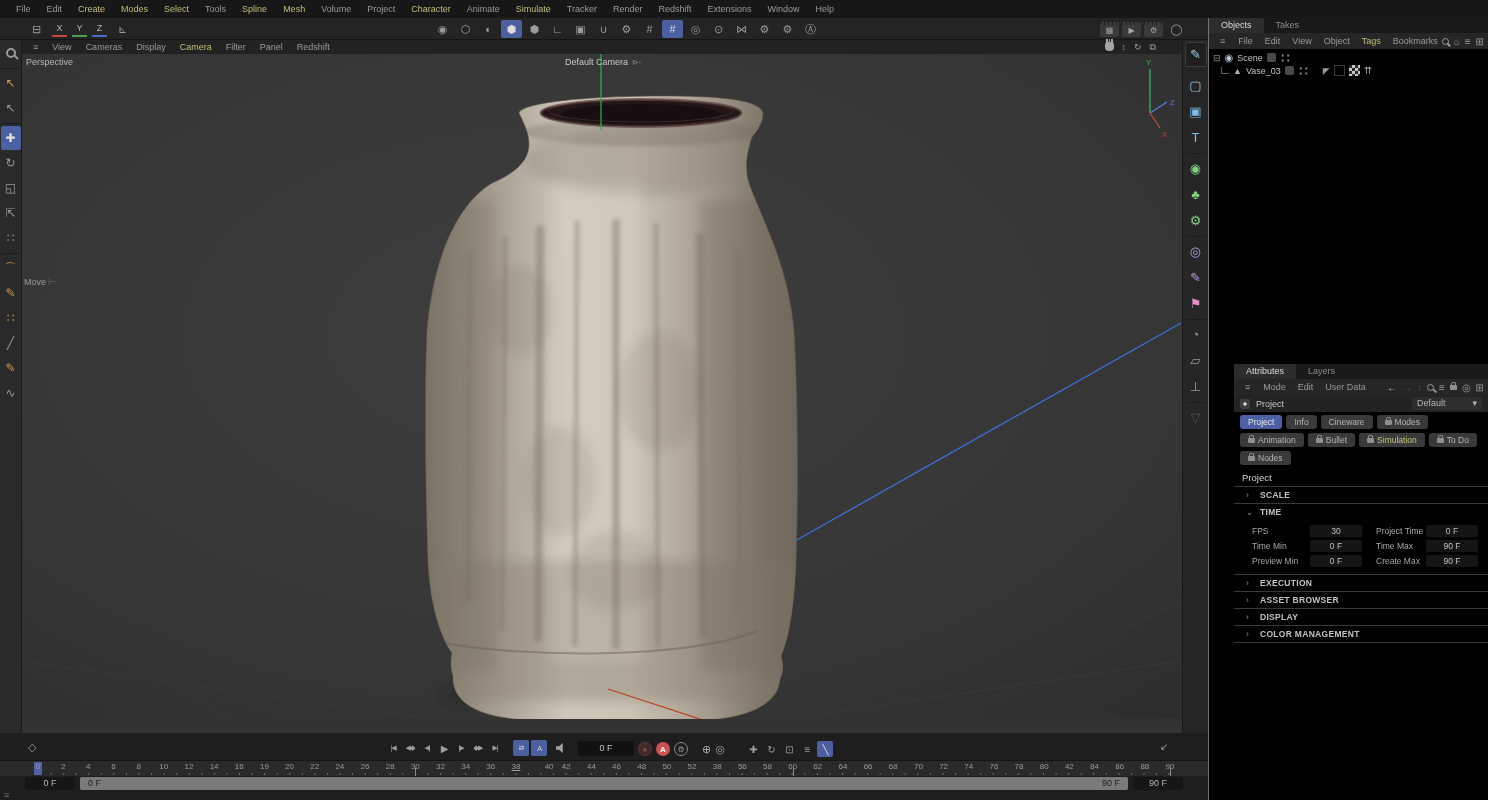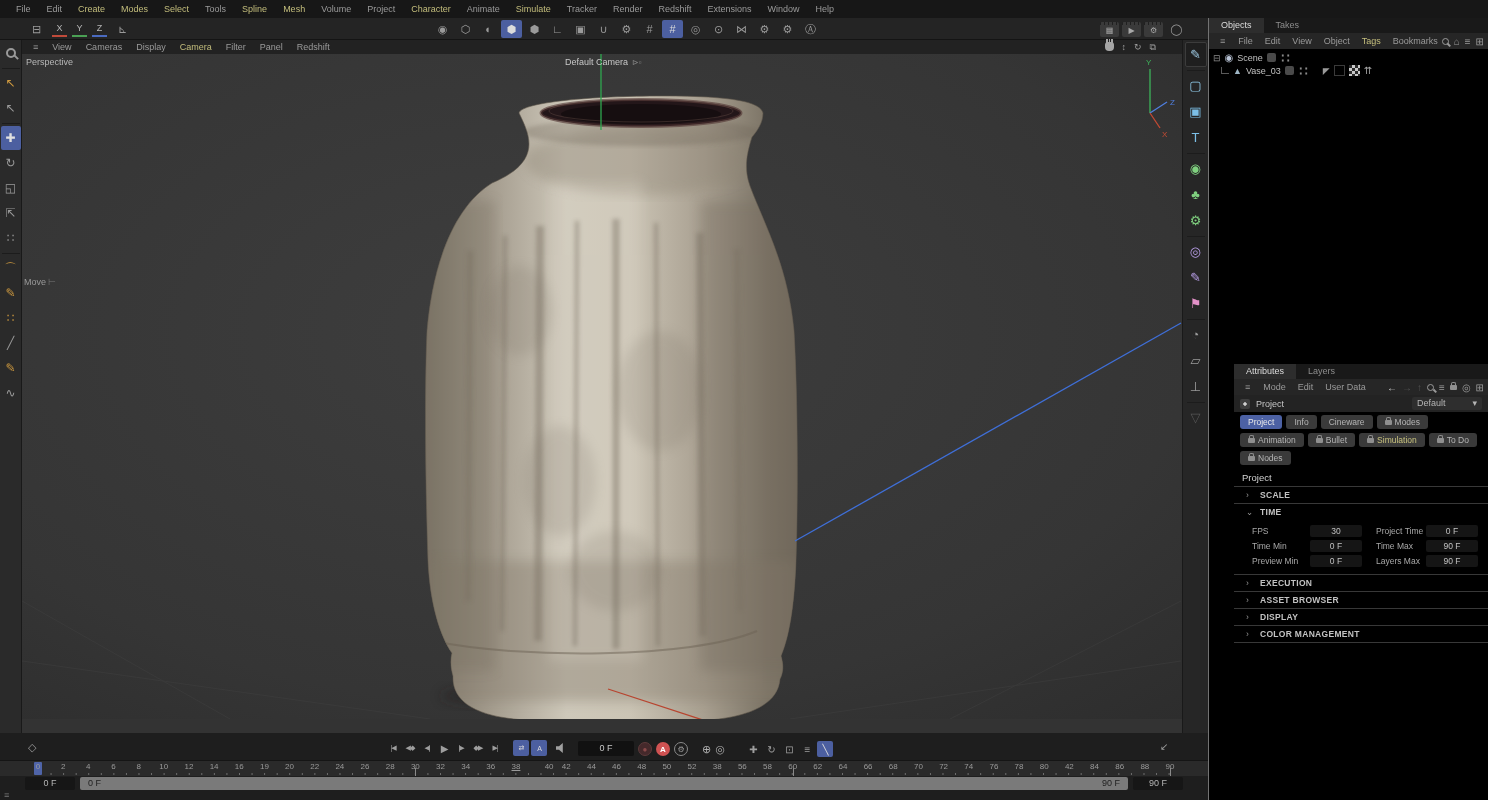--- a/index.html
+++ b/index.html
@@ -515,21 +515,21 @@
             </div>
             <div class="frow">
               <span class="flabel">Time Min</span>
               <span class="fbox">0 F</span>
               <span class="flabel2">Time Max</span>
               <span class="fbox">90 F</span>
             </div>
             <div class="frow">
               <span class="flabel">Preview Min</span>
               <span class="fbox">0 F</span>
-              <span class="flabel2">Layers Max</span>
+              <span class="flabel2">Create Max</span>
               <span class="fbox">90 F</span>
             </div>
           </div>
           <div class="sec-h">
             <span class="arr">›</span>
             <span>EXECUTION</span>
           </div>
           <div class="sec-h">
             <span class="arr">›</span>
             <span>ASSET BROWSER</span>

